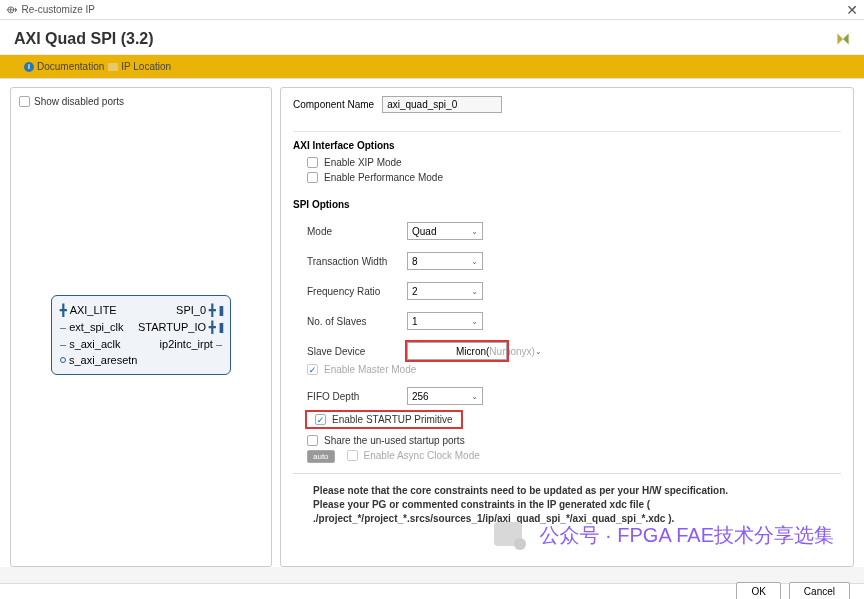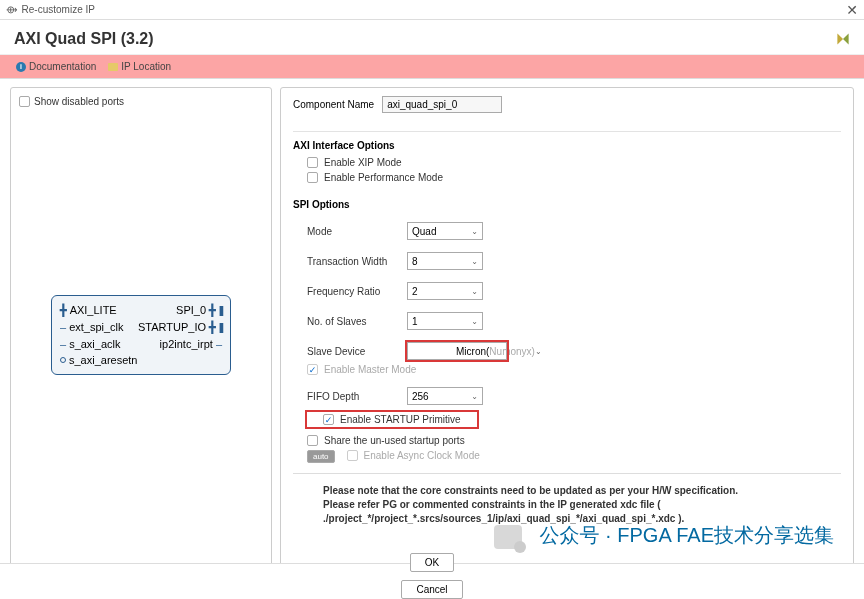--- a/index.html
+++ b/index.html
@@ -3,21 +3,21 @@
 <meta charset="utf-8">
 <style>
 * { box-sizing: border-box; margin: 0; padding: 0; font-family: Arial, sans-serif; }
 body { width: 864px; height: 599px; background: #f5f5f5; position: relative; font-size: 10px; }
 .titlebar { height: 20px; background: #fff; border-bottom: 1px solid #ddd; display: flex; align-items: center; padding: 0 6px; justify-content: space-between; }
 .titlebar-left { display: flex; align-items: center; gap: 4px; color: #555; }
 .close-btn { font-size: 14px; color: #555; cursor: pointer; }
 .header { padding: 10px 14px 6px; background: #fff; display: flex; justify-content: space-between; align-items: center; border-bottom: 1px solid #eee; }
 .header h1 { font-size: 16px; font-weight: bold; color: #333; }
 .logo { width: 14px; height: 14px; }
-.toolbar { padding: 6px 16px; background: #fca5a5; display: flex; gap: 12px; border-bottom: 1px solid #ddd; }
+.toolbar { padding: 6px 24px; background: #eab308; display: flex; gap: 4px; border-bottom: 1px solid #ddd; }
 .toolbar-item { display: flex; align-items: center; gap: 3px; color: #444; font-size: 10px; }
 .info-icon { width: 10px; height: 10px; border-radius: 50%; background: #2a7ab0; color: #fff; display: inline-flex; align-items: center; justify-content: center; font-size: 7px; font-weight: bold; }
 .folder-icon { width: 10px; height: 8px; background: #e6c968; border-radius: 1px; display: inline-block; }
 .main { display: flex; height: 488px; background: #fff; padding: 8px 10px 0; gap: 8px; }
 .left-panel { width: 262px; border: 1px solid #ccc; border-radius: 3px; padding: 6px 4px; background: #fff; display: flex; flex-direction: column; }
 .disabled-ports { display: flex; align-items: center; gap: 4px; font-size: 10px; color: #333; padding: 2px 4px; }
 .checkbox { width: 11px; height: 11px; border: 1px solid #aaa; border-radius: 2px; background: #fff; display: inline-flex; align-items: center; justify-content: center; }
 .checkbox.checked::after { content: '✓'; font-size: 9px; color: #0066cc; }
 .block-area { flex: 1; display: flex; align-items: center; justify-content: center; }
 .ip-block { width: 180px; border: 1px solid #2a5d8f; border-radius: 6px; background: #f0f4f8; padding: 6px 8px; font-family: monospace; font-size: 11px; }
@@ -34,24 +34,24 @@
 .opt-row { display: flex; align-items: flex-start; gap: 6px; margin: 4px 0 4px 14px; font-size: 10px; color: #333; }
 .opt-row.disabled { color: #aaa; }
 .form-row { display: flex; align-items: center; margin: 12px 0 3px 14px; }
 .form-label { width: 100px; font-size: 10px; color: #333; }
 .dropdown { width: 76px; height: 18px; border: 1px solid #aaa; background: #fff; display: flex; align-items: center; justify-content: space-between; padding: 0 4px; font-size: 10px; }
 .dropdown .chev { font-size: 8px; color: #666; }
 .highlight-red { outline: 2px solid #d93838; outline-offset: 0px; padding-left: 48px; }
 .divider { border: none; border-top: 1px solid #ddd; margin: 10px 0; }
 .auto-btn { display: inline-block; border: 1px solid #aaa; background: #999; color: #fff; font-size: 8px; padding: 1px 5px; border-radius: 2px; margin-right: 6px; }
 .note-head { color: #c43a2e; font-weight: bold; font-size: 10px; margin: 8px 0 4px; }
-.note-text { font-size: 10px; color: #333; margin-left: 30px; font-weight: bold; line-height: 1.4; }
-.footer { position: absolute; bottom: 0; left: 0; right: 0; height: 36px; border-top: 1px solid #ddd; display: flex; justify-content: flex-end; align-items: center; gap: 8px; padding: 0 14px; background: #fff; flex-direction: column; }
+.note-text { font-size: 10px; color: #333; margin-left: 20px; font-weight: bold; line-height: 1.4; }
+.footer { position: absolute; bottom: 0; left: 0; right: 0; height: 16px; border-top: 1px solid #ddd; display: flex; justify-content: flex-end; align-items: center; gap: 8px; padding: 0 14px; background: #fff; }
 .btn { border: 1px solid #aaa; background: #fff; padding: 3px 14px; font-size: 10px; cursor: pointer; border-radius: 2px; }
-.watermark { position: absolute; right: 30px; bottom: 50px; display: flex; align-items: flex-end; gap: 18px; color: #0369a1; font-size: 20px; font-weight: normal; pointer-events: none; }
+.watermark { position: absolute; right: 30px; bottom: 50px; display: flex; align-items: flex-start; gap: 18px; color: #8b5cf6; font-size: 20px; font-weight: normal; pointer-events: none; }
 .wm-icon { width: 28px; height: 24px; border-radius: 4px; background: #d8d8d8; position: relative; }
 .wm-icon::after { content: ''; position: absolute; right: -4px; bottom: -4px; width: 12px; height: 12px; border-radius: 50%; background: #ccc; }
 .hr-top { border:none; border-top:1px solid #e3e3e3; margin: 4px 0 6px; }
 .gray-text { color:#aaa; }
 </style>
 </head>
 <body>
 
 <div class="titlebar">
   <div class="titlebar-left">
@@ -179,37 +179,37 @@
         <span class="checkbox checked" style="border-color:#ccc"></span>
         <span>Enable Master Mode</span>
       </div>
     <div class="form-row">
         <span class="form-label">FIFO Depth</span>
         <div class="dropdown">
           <span>256</span>
           <span class="chev">⌄</span>
         </div>
       </div>
-    <div class="opt-row highlight-red" style="display:inline-flex;margin-left:14px;padding:2px 16px">
+    <div class="opt-row highlight-red" style="display:inline-flex;margin-left:14px;padding:2px 8px">
         <span class="checkbox checked"></span>
         <span>Enable STARTUP Primitive</span>
       </div>
     <div class="opt-row">
         <span class="checkbox"></span>
         <span>Share the un-used startup ports</span>
       </div>
     <div class="opt-row disabled">
         <span class="auto-btn">auto</span>
         <span class="checkbox" style="border-color:#ccc"></span>
         <span>Enable Async Clock Mode</span>
       </div>
 
     <hr class="divider">
     <div class="note-text">Please note that the core constraints need to be updated as per your H/W specification.</div>
-    <div class="note-text">Please refer PG or commented constraints in the IP generated xdc file ( ./project_*/project_*.srcs/sources_1/ip/axi_quad_spi_*/axi_quad_spi_*.xdc ).</div>
+    <div class="note-text">Please your PG or commented constraints in the IP generated xdc file ( ./project_*/project_*.srcs/sources_1/ip/axi_quad_spi_*/axi_quad_spi_*.xdc ).</div>
   </div>
 </div>
 
 <div class="footer">
   <button class="btn">OK</button>
   <button class="btn">Cancel</button>
 </div>
 
 <div class="watermark">
   <span class="wm-icon"></span>

